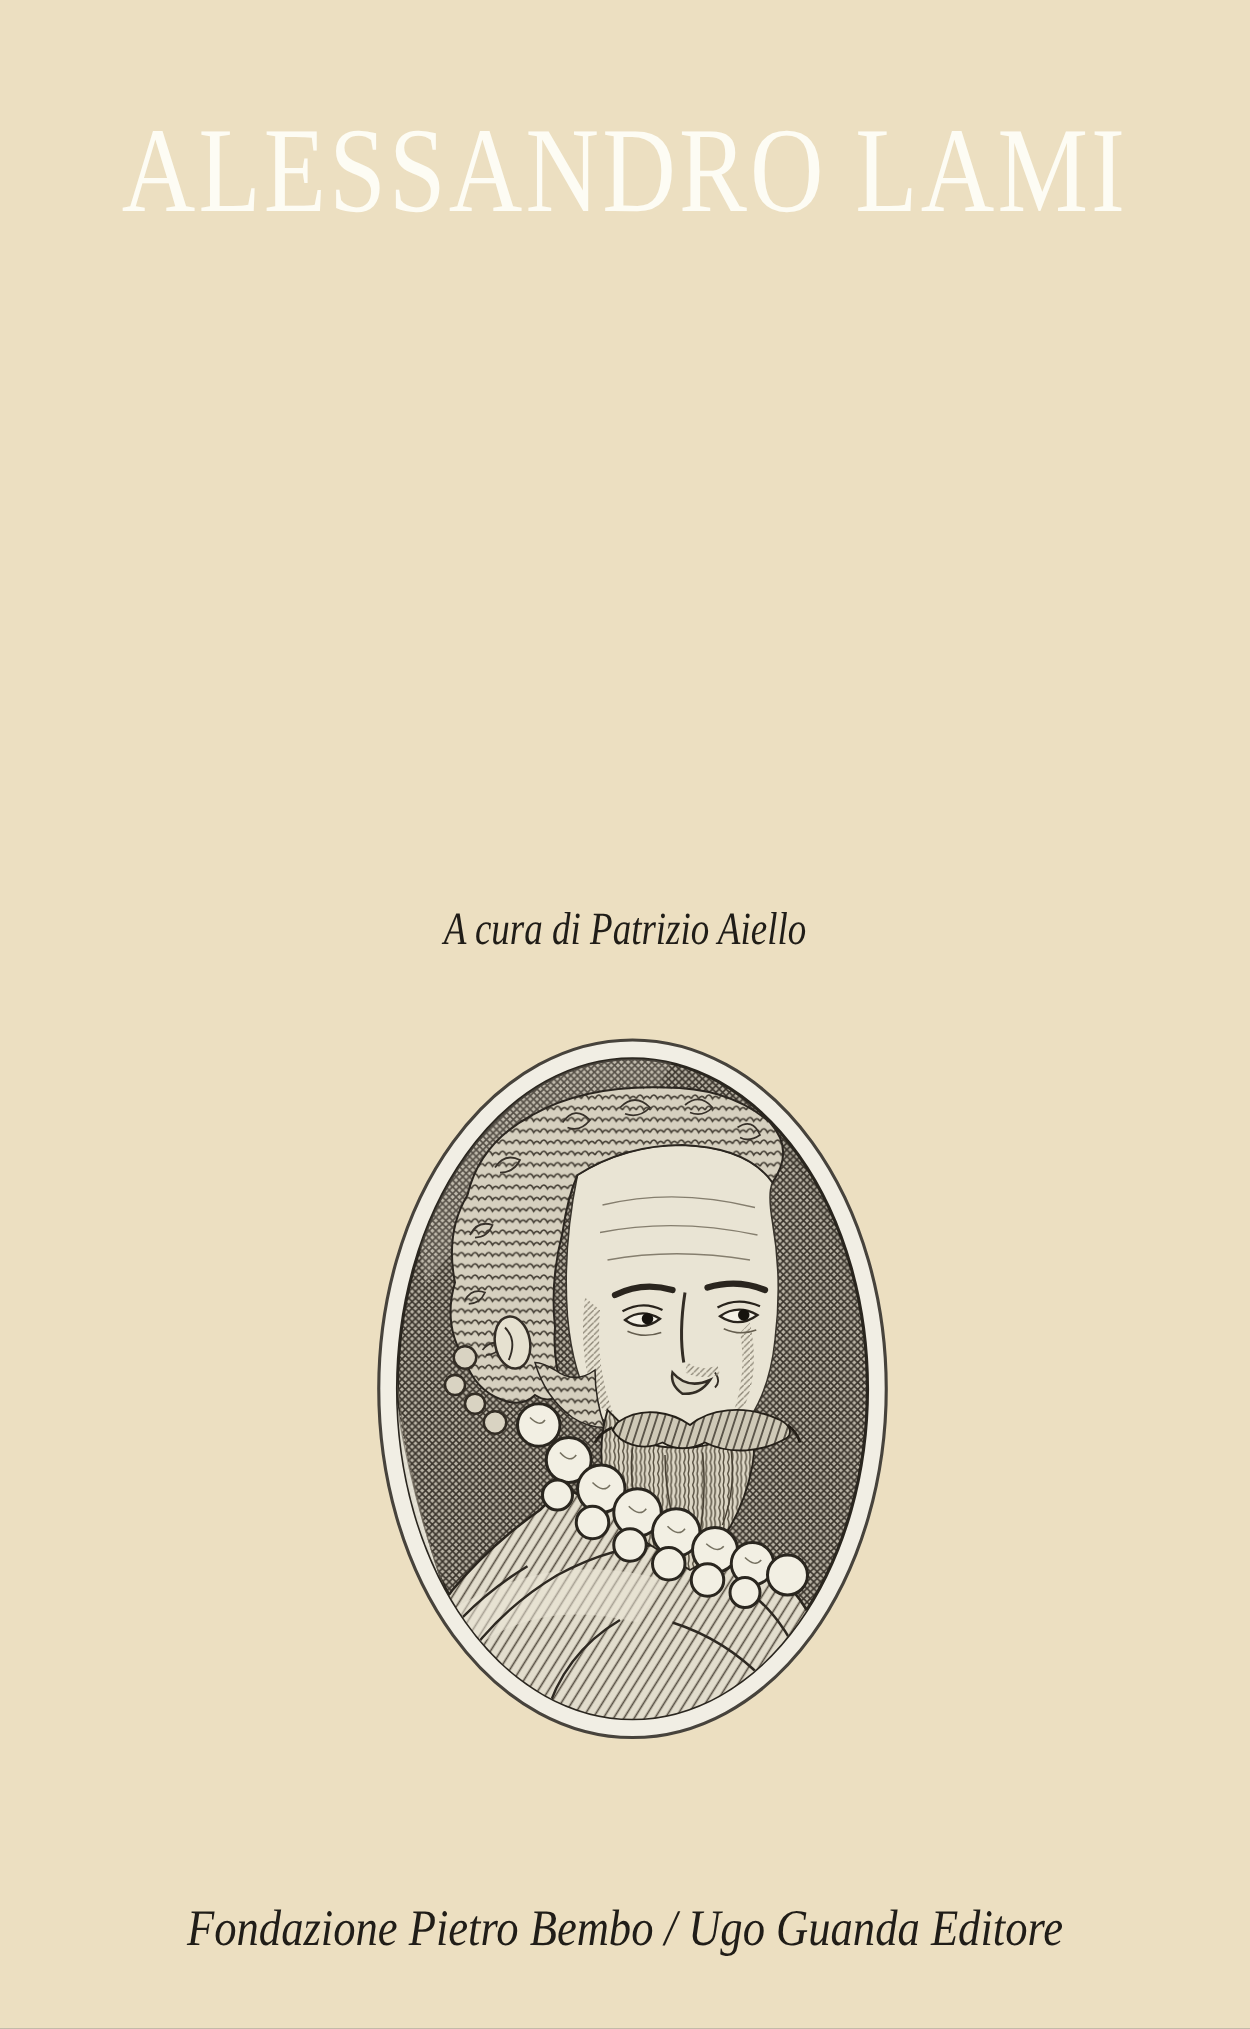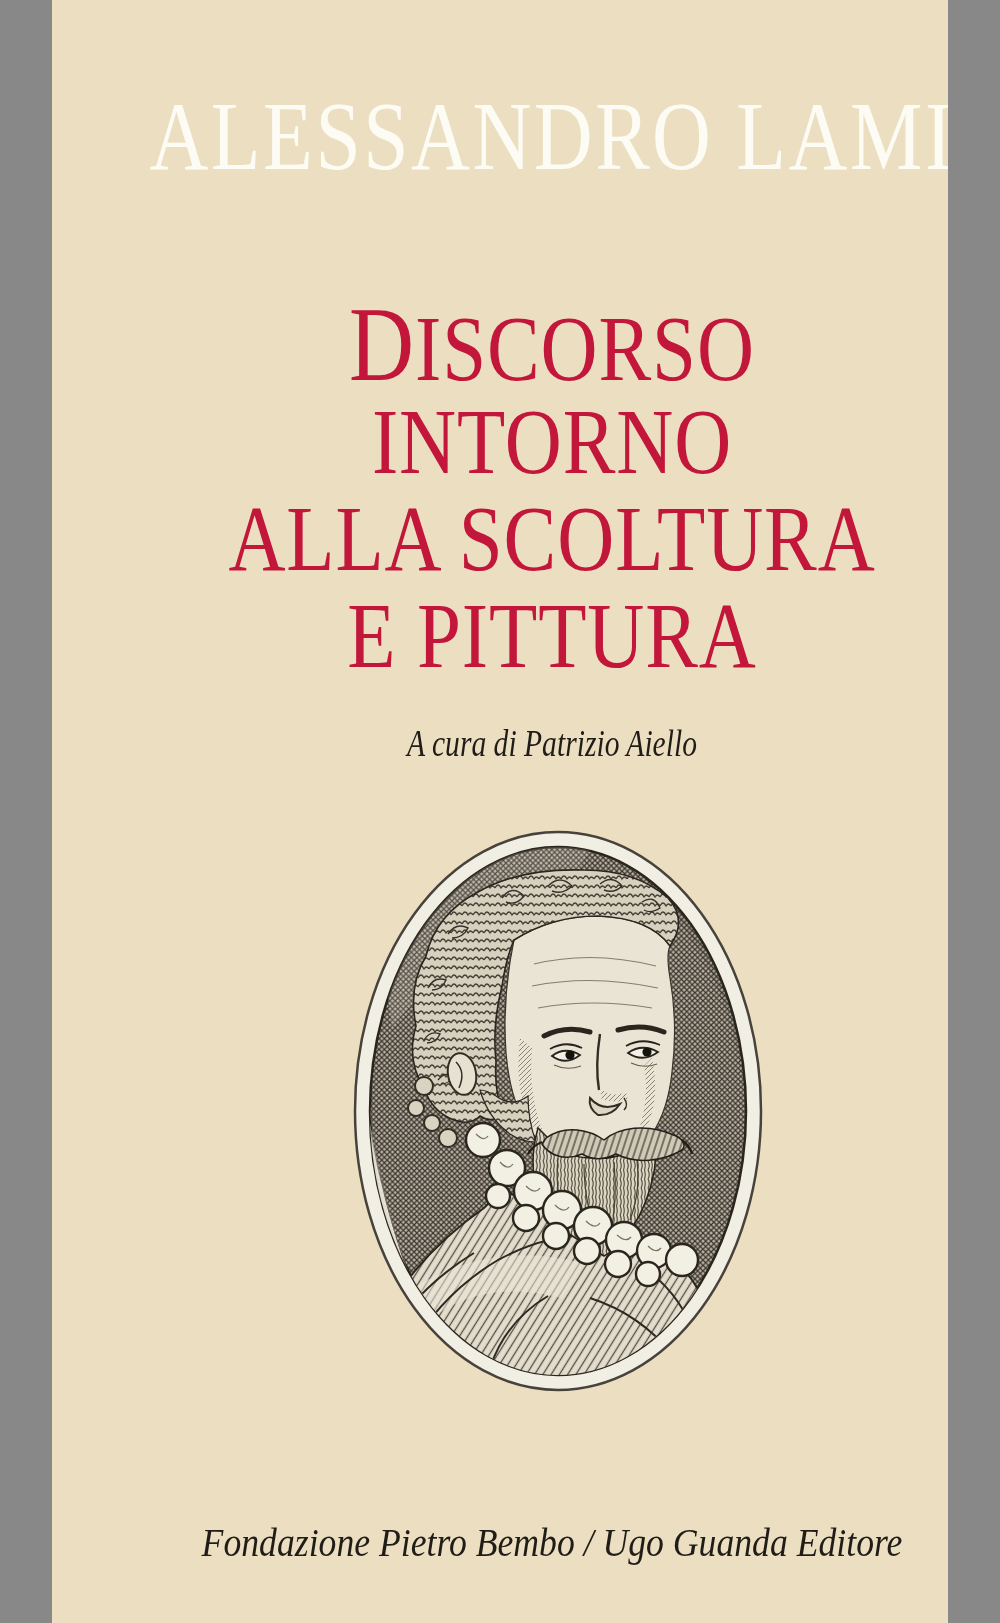--- a/index.html
+++ b/index.html
@@ -1,18 +1,18 @@
 <!DOCTYPE html>
 <html><head>
 <meta charset="utf-8">
 <style>
   html,body{margin:0;padding:0;background:#888;}
   .cover{
     position:relative;
-    width:896px;height:1623px;
+    width:1000px;height:1623px;
     margin:0 auto;
     background:var(--bg,#ecdfc1);
     overflow:hidden;
     font-family:"Liberation Serif","DejaVu Serif",serif;
   }
   .author{
     position:absolute;top:88px;left:0;width:1000px;
     margin:0;text-align:center;
     font-size:97px;font-weight:400;line-height:1;
     letter-spacing:3px;
@@ -49,26 +49,20 @@
   }
   .portrait svg{display:block;width:100%;height:100%;}
 </style>
 </head>
 <body>
 
 <div class="cover" style="--bg: #ecdfc1; --red: #c2163a; --white: #fdfcf4; --ink: #201d18;">
 
   <h1 class="author">ALESSANDRO LAMI</h1>
 
-  <div class="title">
-    <div class="tline"><span class="initial">D</span><span>ISCORSO</span></div>
-    <div class="tline">INTORNO</div>
-    <div class="tline">ALLA SCOLTURA</div>
-    <div class="tline">E PITTURA</div>
-  </div>
 
   <div class="curator">A cura di Patrizio Aiello</div>
 
   <div class="portrait" role="img">
     <svg viewBox="0 0 412 566" xmlns="http://www.w3.org/2000/svg">
       <defs>
         <pattern id="pCross" width="5.4" height="5.4" patternUnits="userSpaceOnUse">
           <rect width="5.4" height="5.4" fill="#b9b3a5"></rect>
           <path d="M0,0 L5.4,5.4 M5.4,0 L0,5.4" stroke="#3a342c" stroke-width="1.25"></path>
         </pattern>

